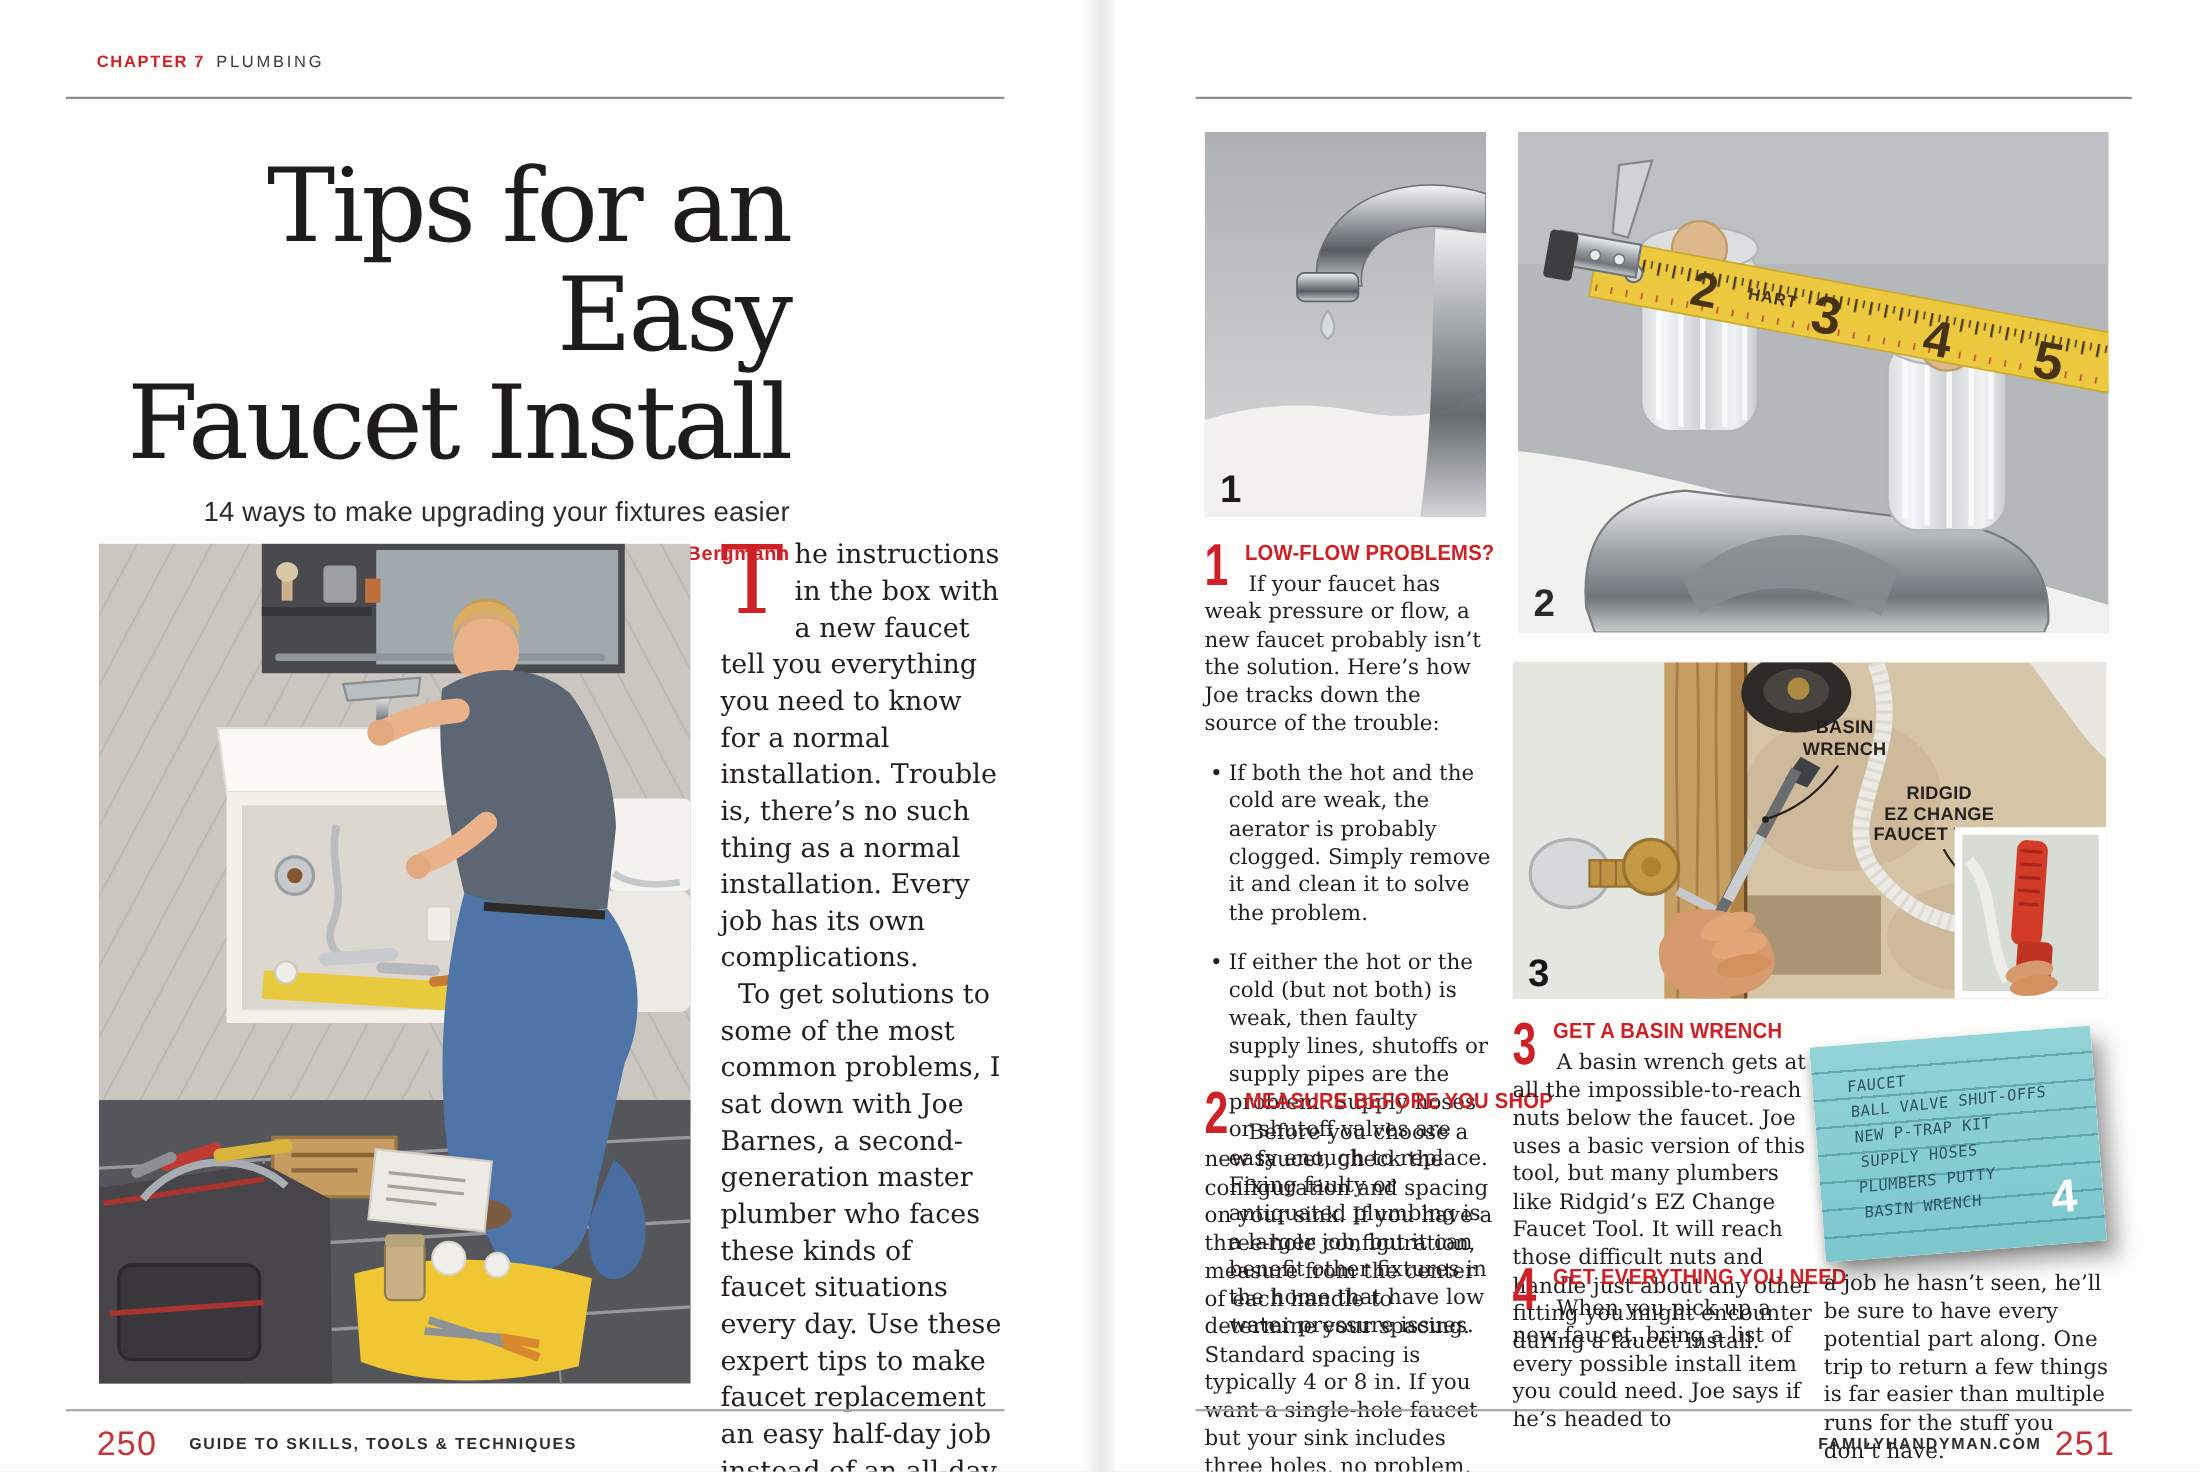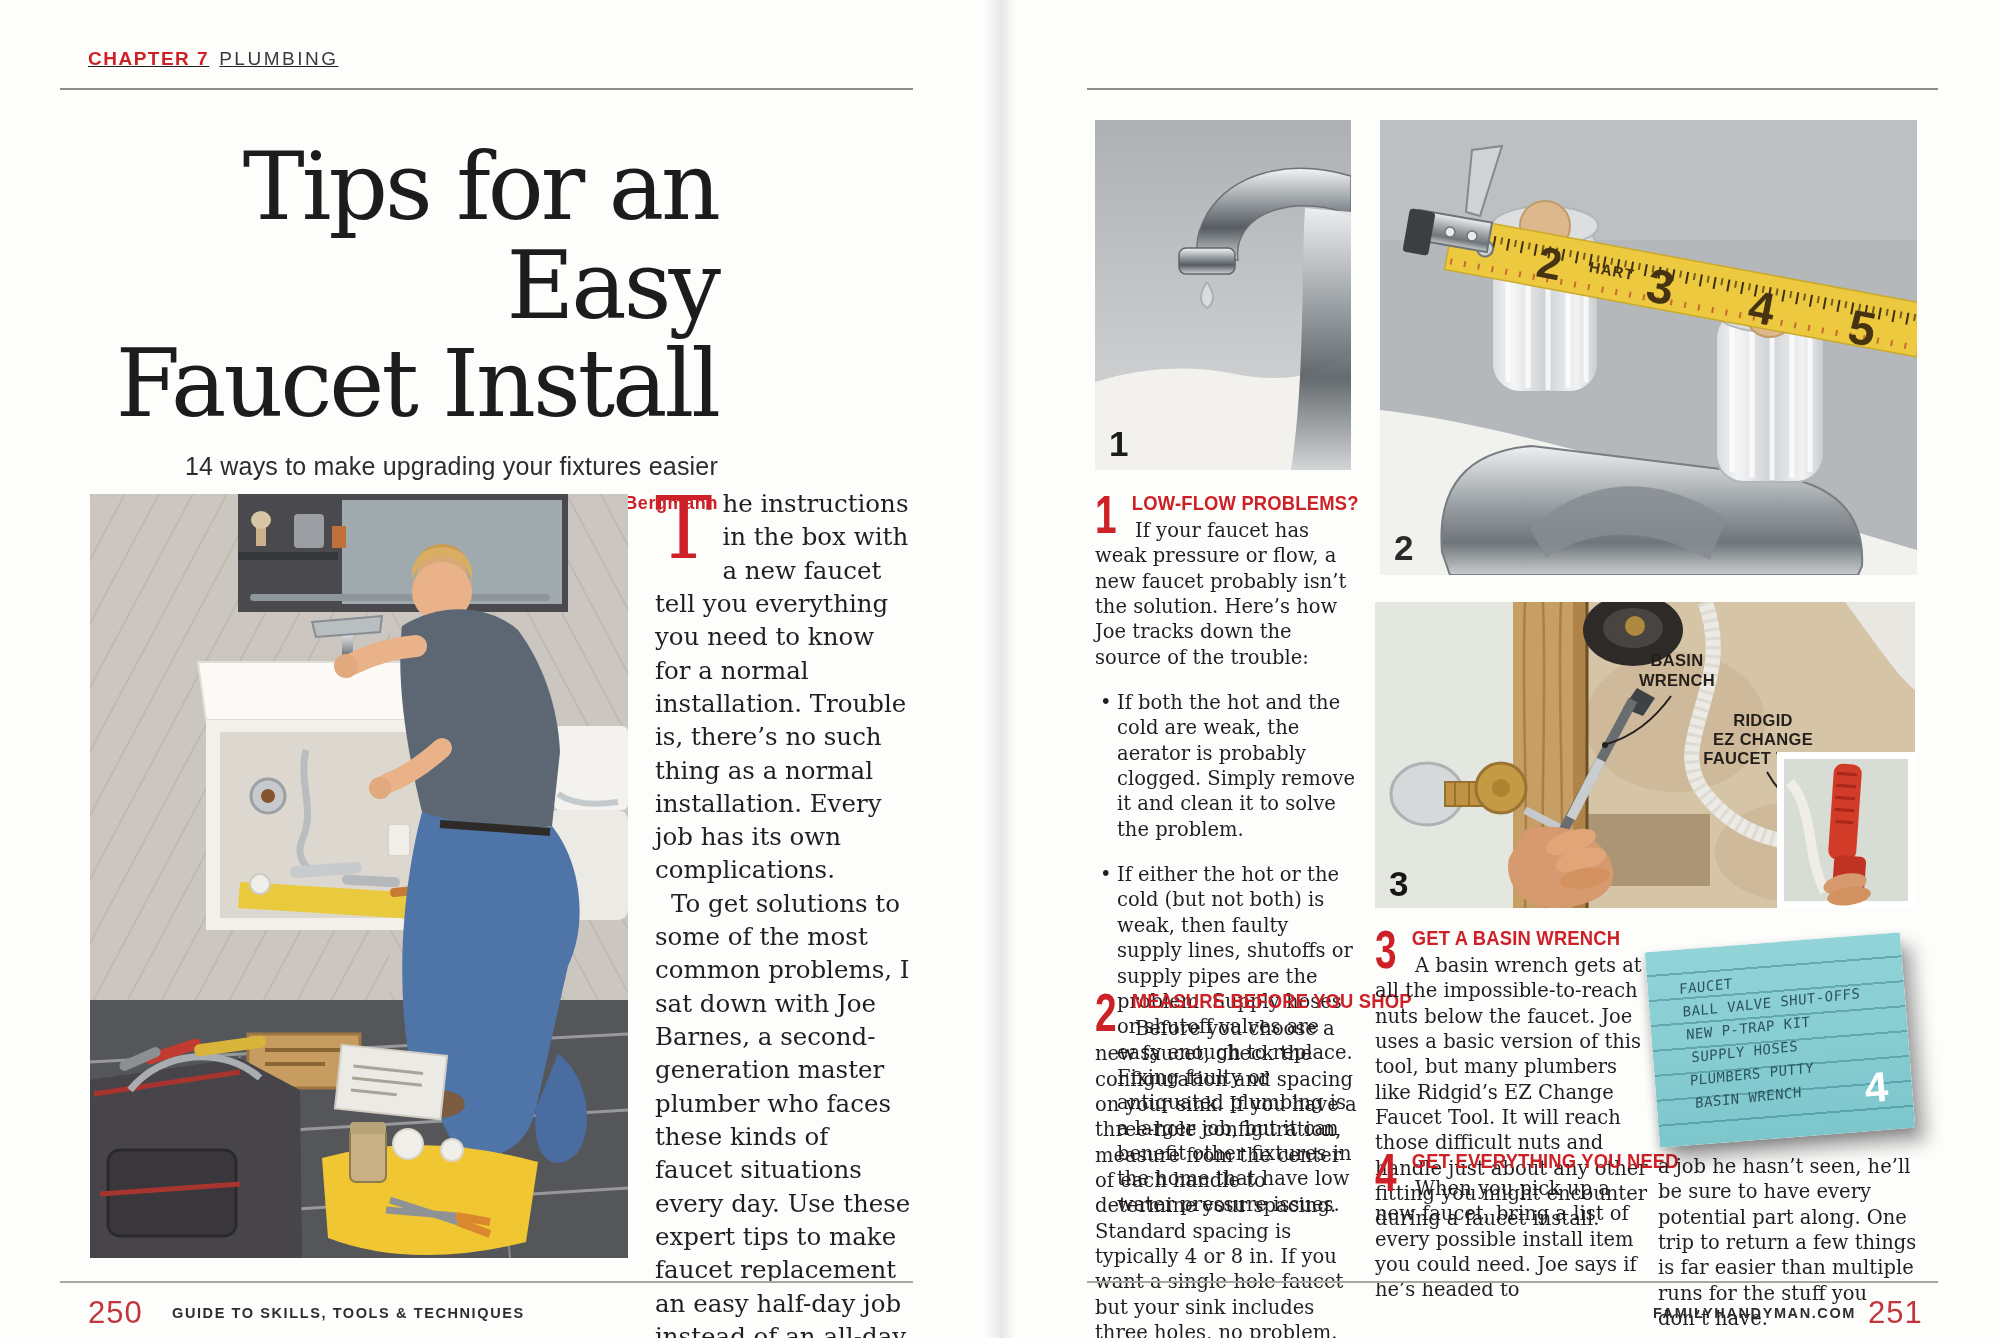--- a/index.html
+++ b/index.html
@@ -5,21 +5,21 @@
   html,body{margin:0;padding:0;background:#e9e7e4;}
   .spread{position:relative;width:2000px;height:1338px;background:#fdfdfc;overflow:hidden;
           font-family:"Liberation Sans",sans-serif;color:#231f20;}
 
   
   .rule{position:absolute;height:2px;background:#8f8d89;}
   .gutter{position:absolute;left:984px;top:0;width:32px;height:1338px;
           background:linear-gradient(90deg,rgba(0,0,0,0),rgba(0,0,0,.07) 48%,rgba(0,0,0,.09) 52%,rgba(0,0,0,0));}
 
   
-  .kicker{position:absolute;left:88px;top:48px;font-size:19px;font-weight:bold;letter-spacing:1.5px;text-decoration:underline;}
+  .kicker{position:absolute;left:88px;top:48px;font-size:15px;font-weight:bold;letter-spacing:1.5px;}
   .kicker .chapter{color:#ce2127;margin-right:10px;}
   .kicker .section{color:#3a3a3a;font-weight:normal;letter-spacing:2.5px;}
 
   
   .title-block{position:absolute;left:78px;top:138px;width:640px;text-align:right;}
   .title{font-family:"DejaVu Serif",serif;font-size:93px;line-height:1.06;letter-spacing:-3px;
          color:#1e1b1c;font-weight:500;}
   .subtitle{margin-top:18px;font-size:25px;color:#2d2b2b;letter-spacing:.2px;}
   .byline{margin-top:12px;font-size:18px;font-weight:bold;color:#ce2127;letter-spacing:.6px;}
 

